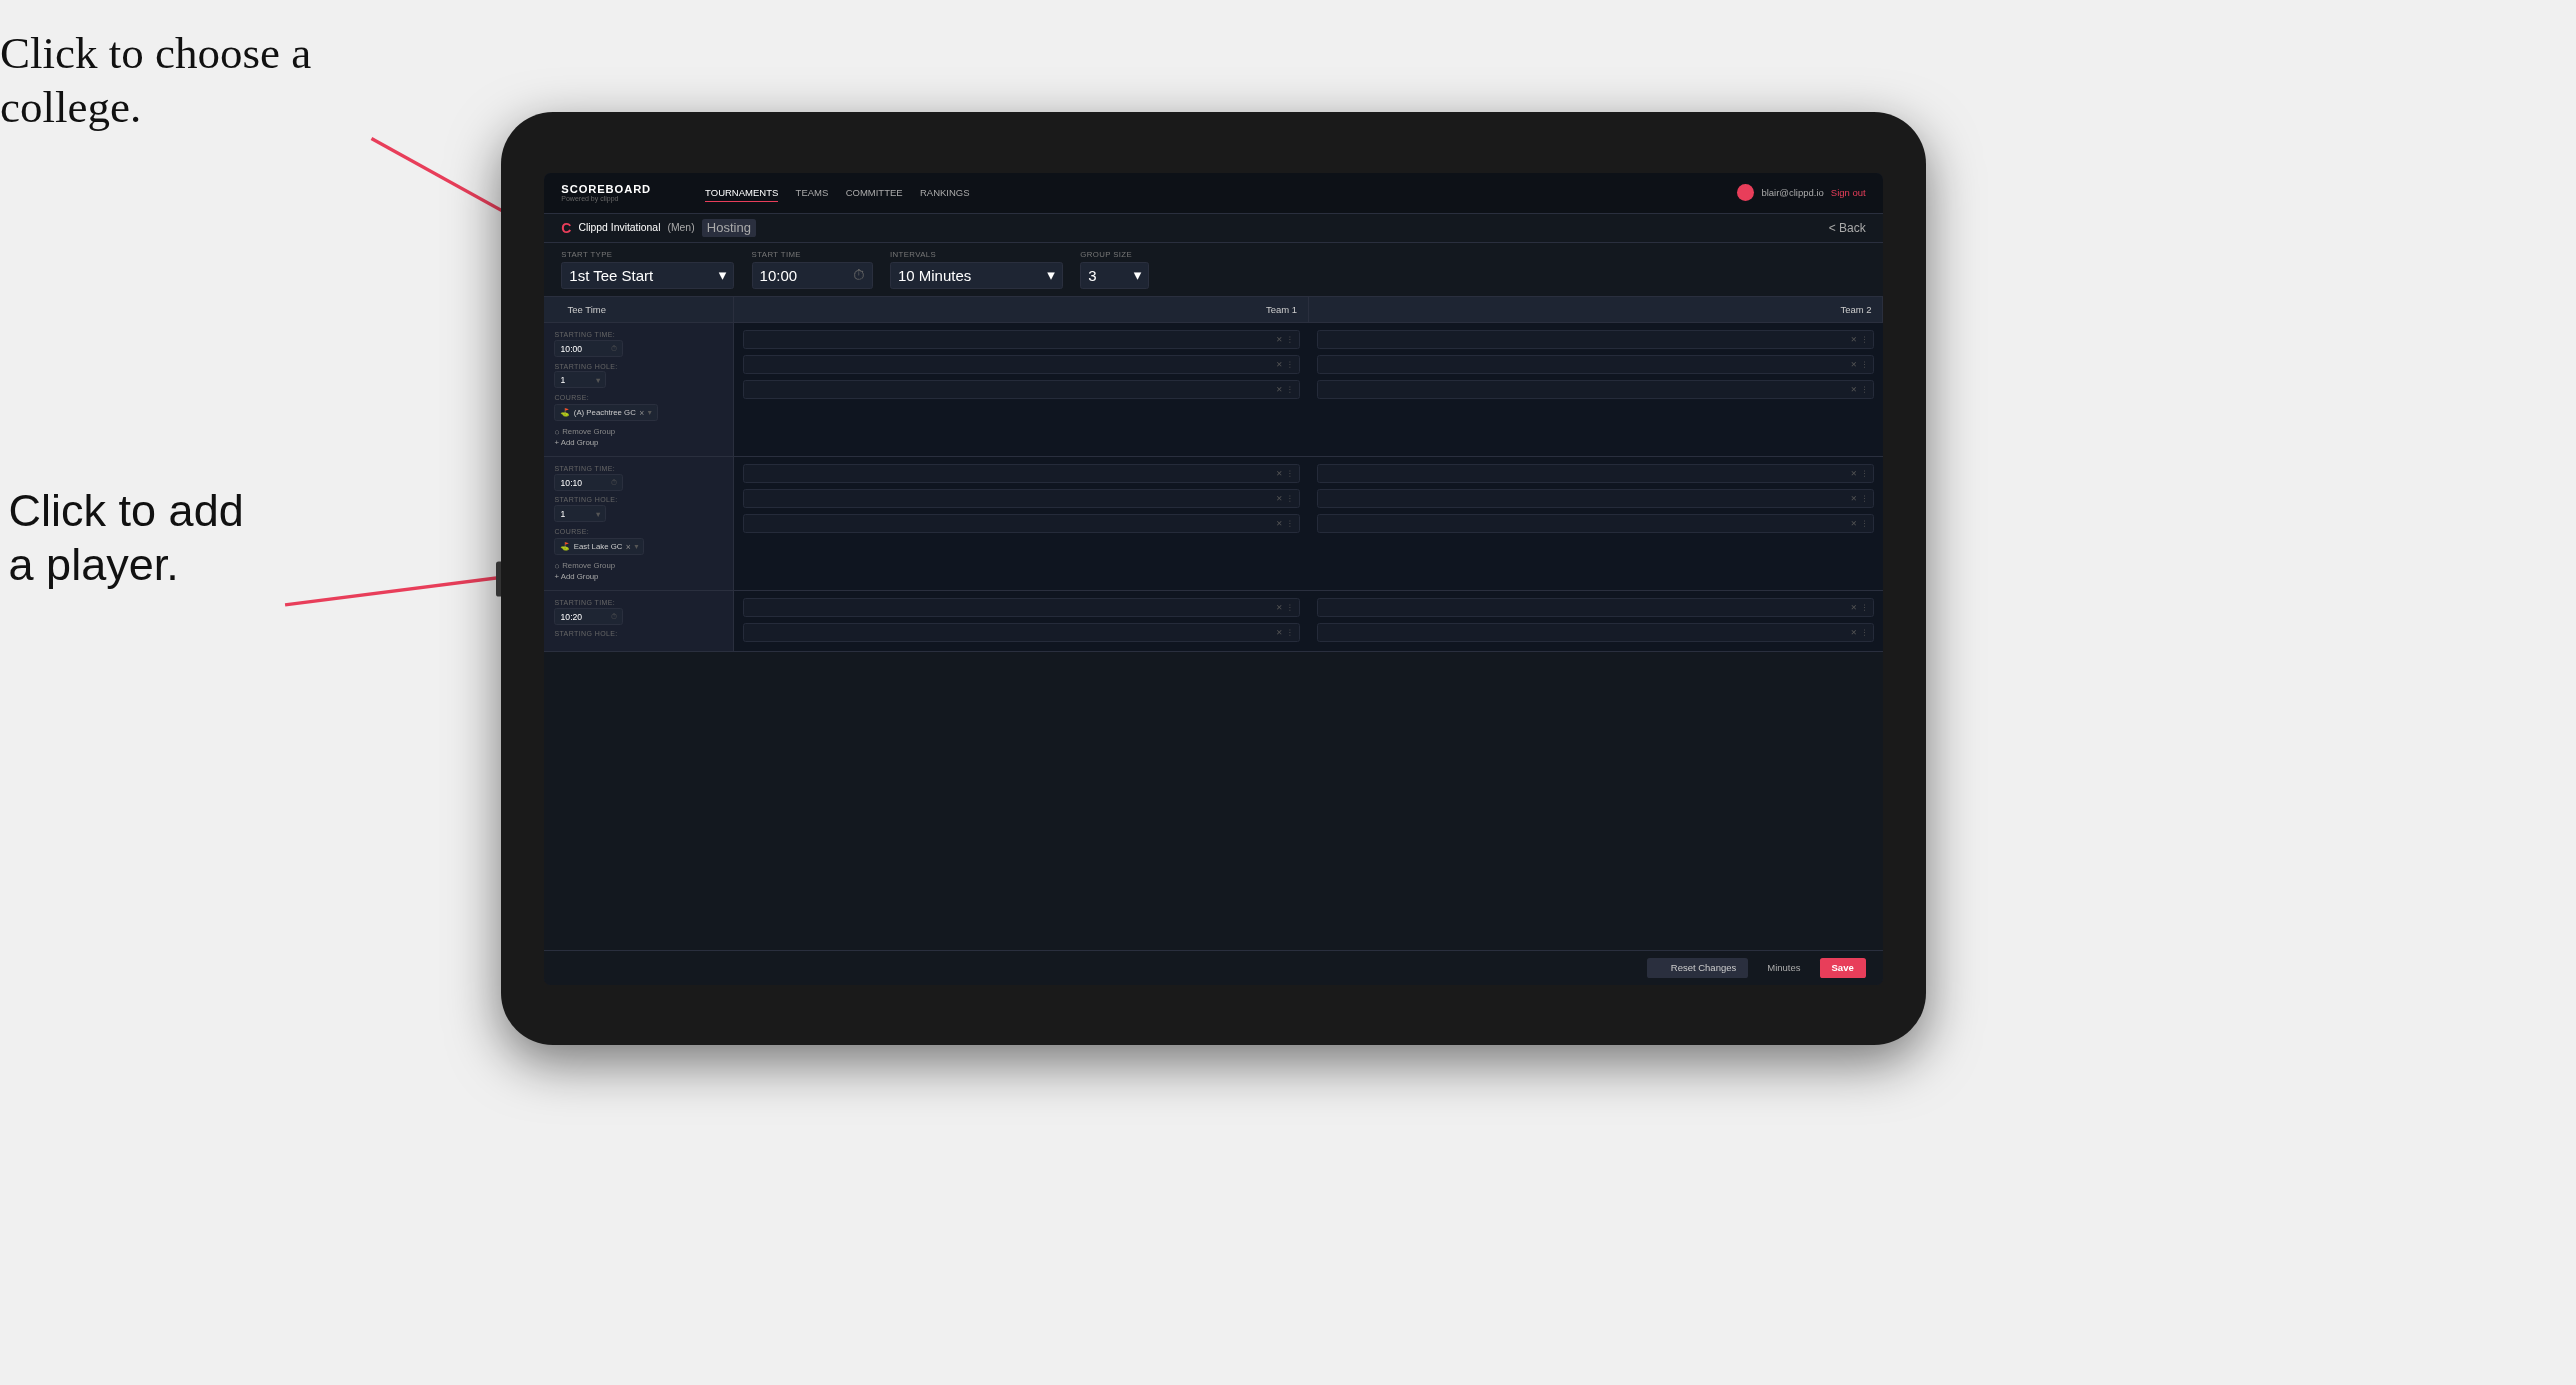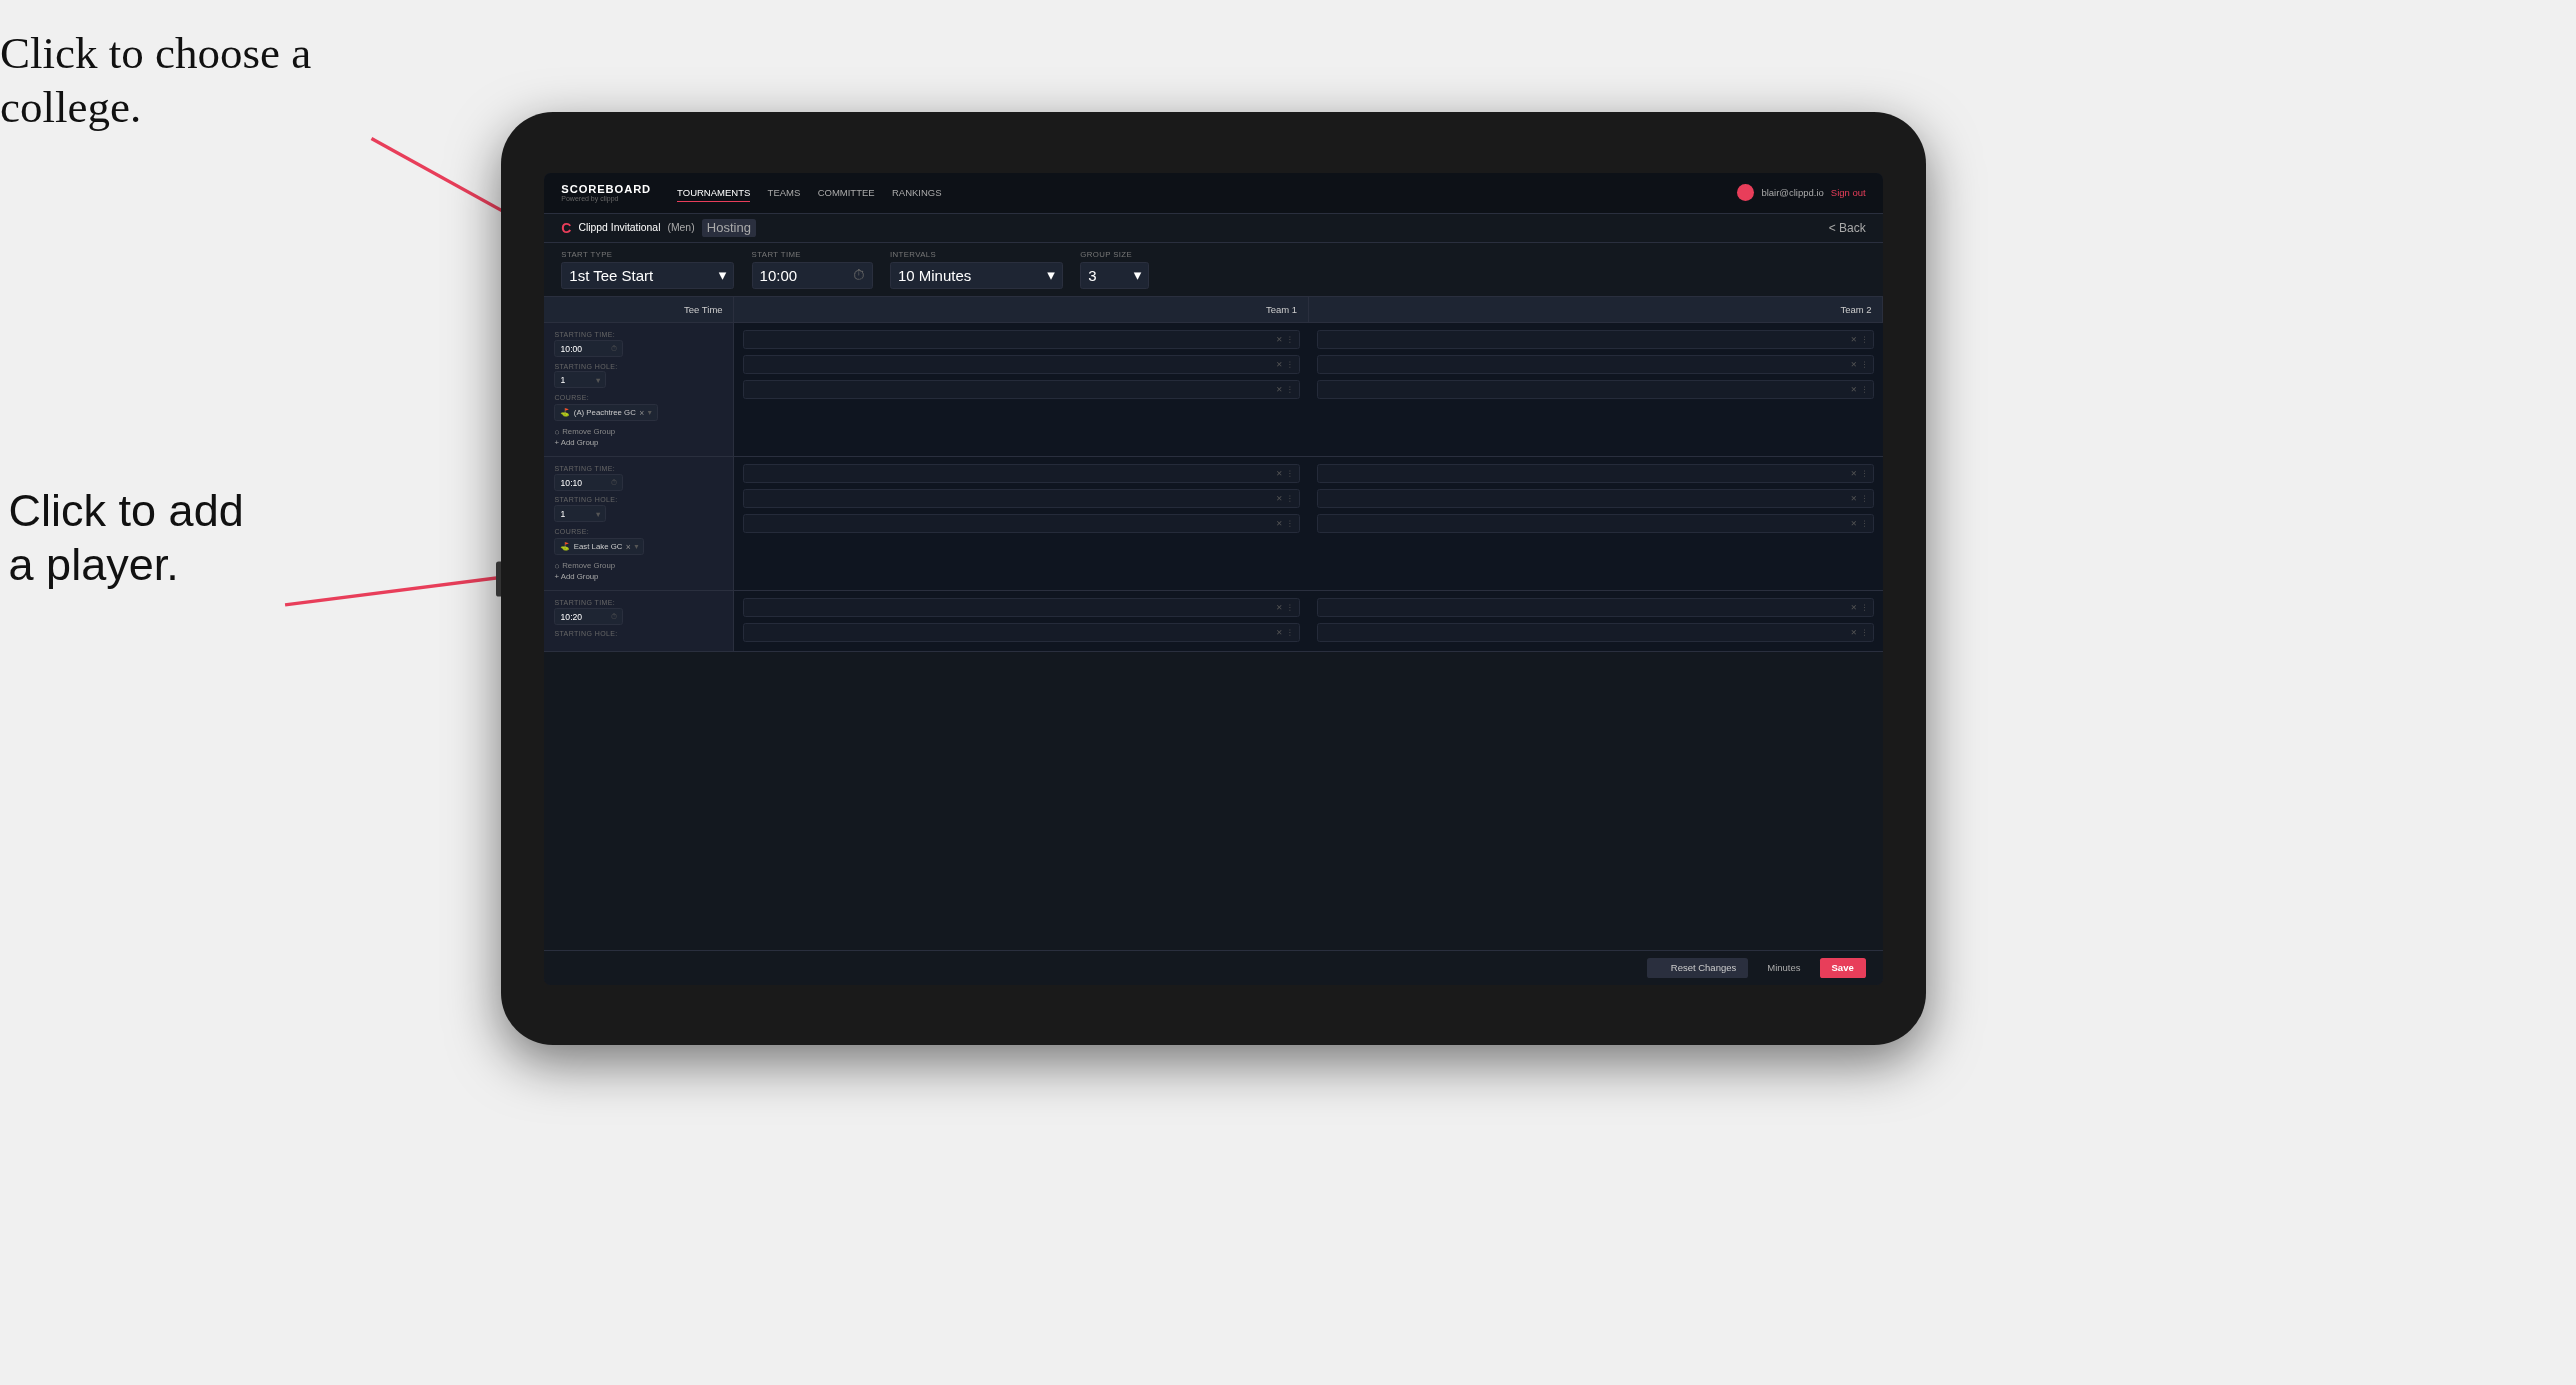--- a/index.html
+++ b/index.html
@@ -77,20 +77,21 @@
       letter-spacing: 0.9px;
     }
     .nav-logo .powered {
       color: #666;
       font-size: 7px;
     }
     .nav-links {
       display: flex;
       gap: 17.3px;
       flex: 1;
+      margin-left: 28px;
     }
     .nav-link {
       color: #aaa;
       font-size: 9.5px;
       cursor: pointer;
       padding: 3.5px 0;
       text-decoration: none;
     }
     .nav-link.active {
       color: #fff;
@@ -190,21 +191,21 @@
       border-bottom: 0.9px solid #2a2f3e;
       flex-shrink: 0;
     }
     .th-cell {
       padding: 7px 10.4px;
       color: #ccc;
       font-size: 9.5px;
       text-align: right;
       border-right: 0.9px solid #2a2f3e;
     }
-    .th-cell:first-child { text-align: right; }
+    .th-cell:first-child { text-align: left; margin-left: 13px; }
 
     
     .scroll-content {
       flex: 1;
       overflow-y: auto;
       background: #13181f;
     }
     .scroll-content::-webkit-scrollbar { width: 3.5px; }
     .scroll-content::-webkit-scrollbar-track { background: #1a1f2e; }
     .scroll-content::-webkit-scrollbar-thumb { background: #444; }

